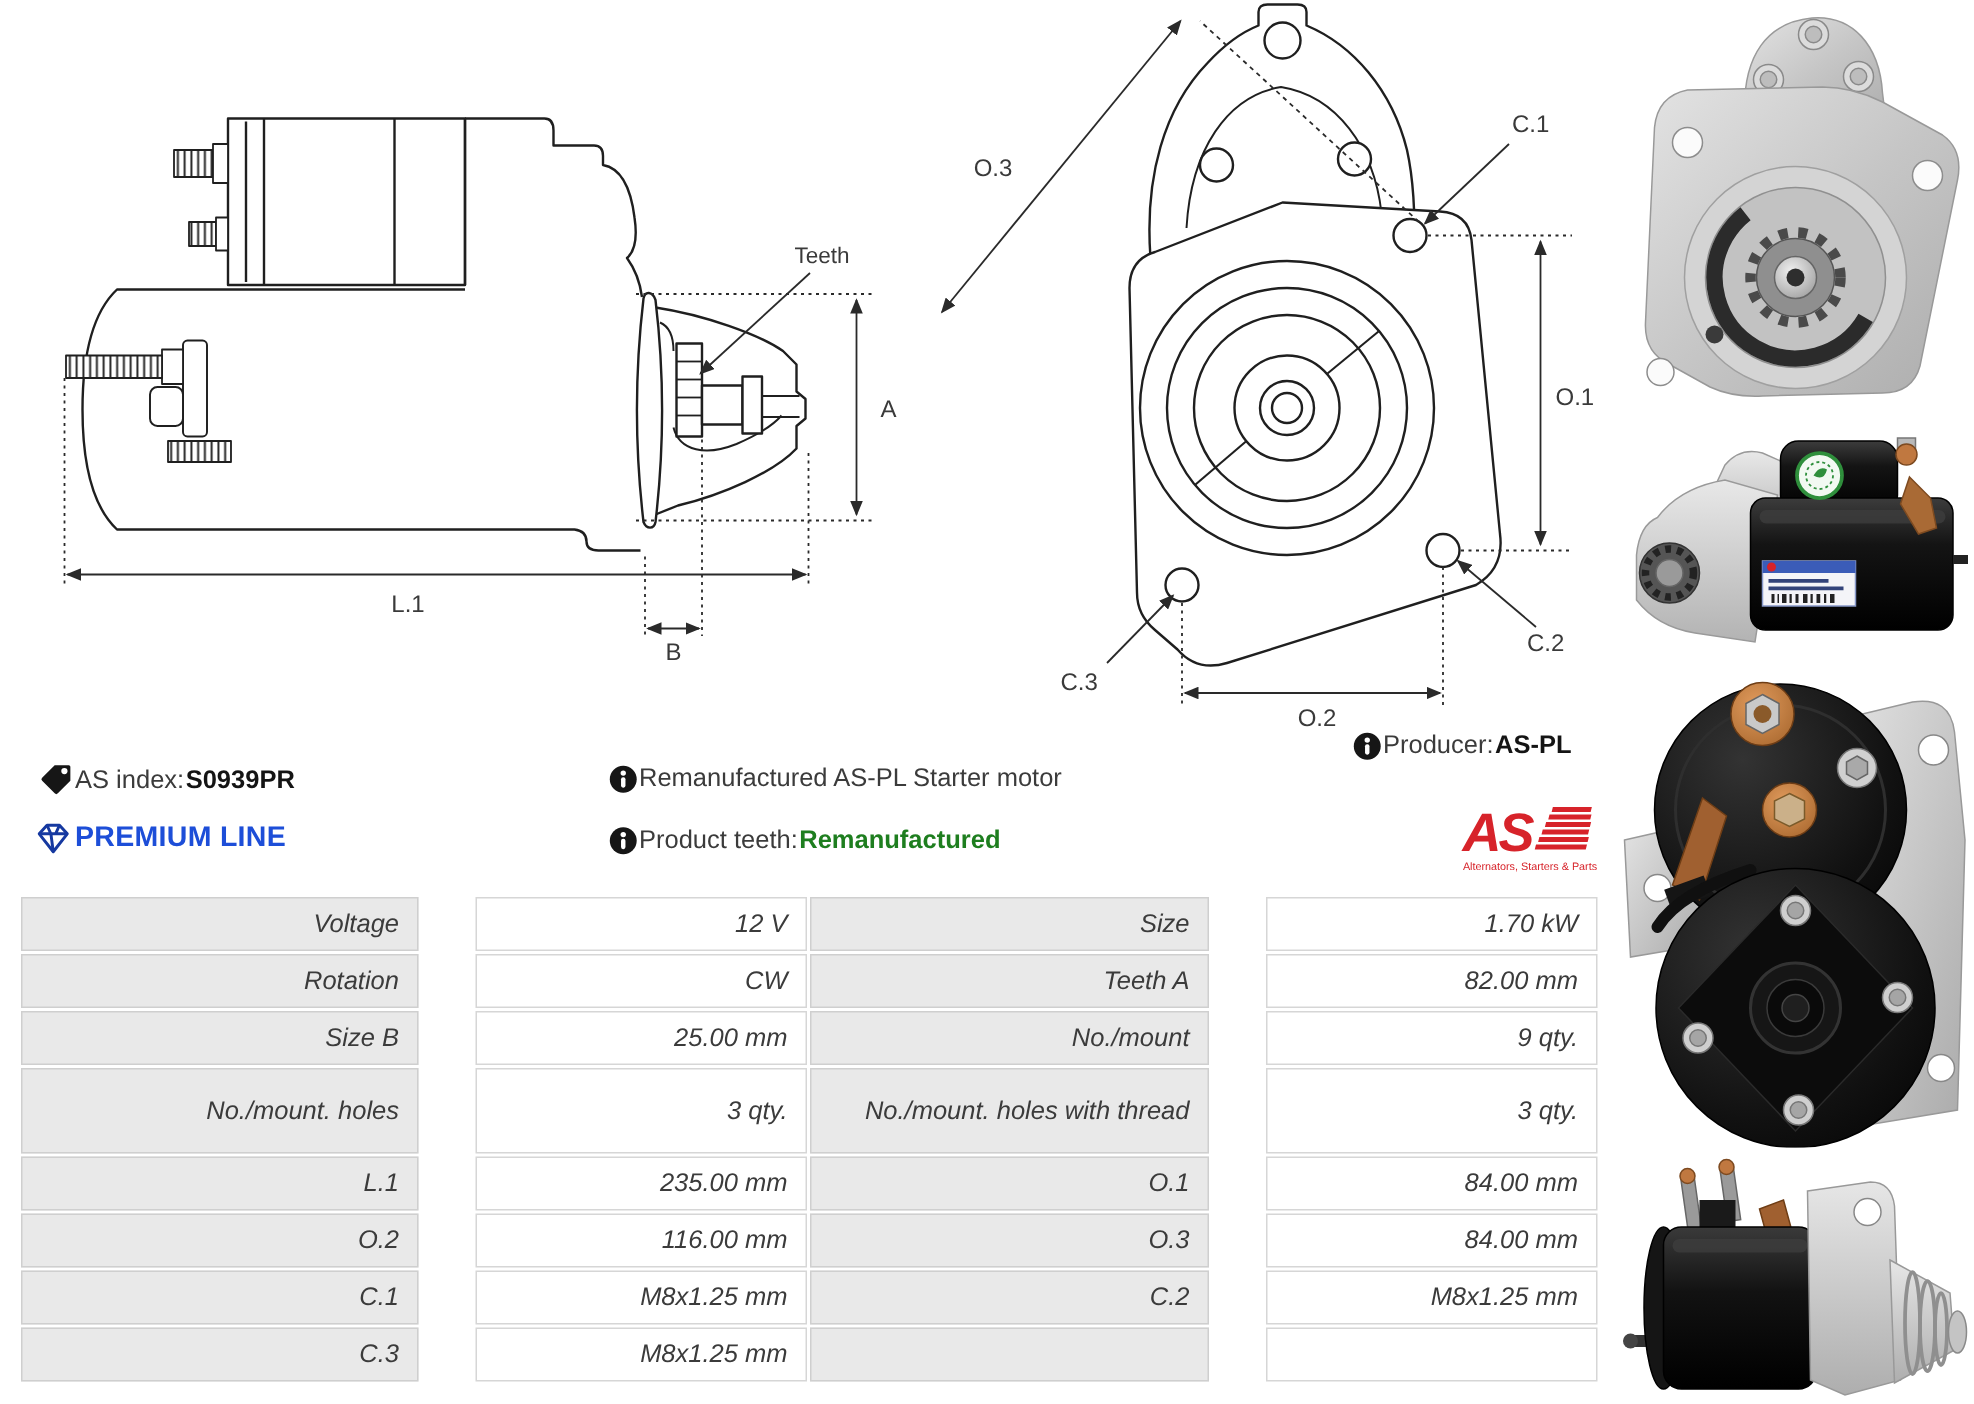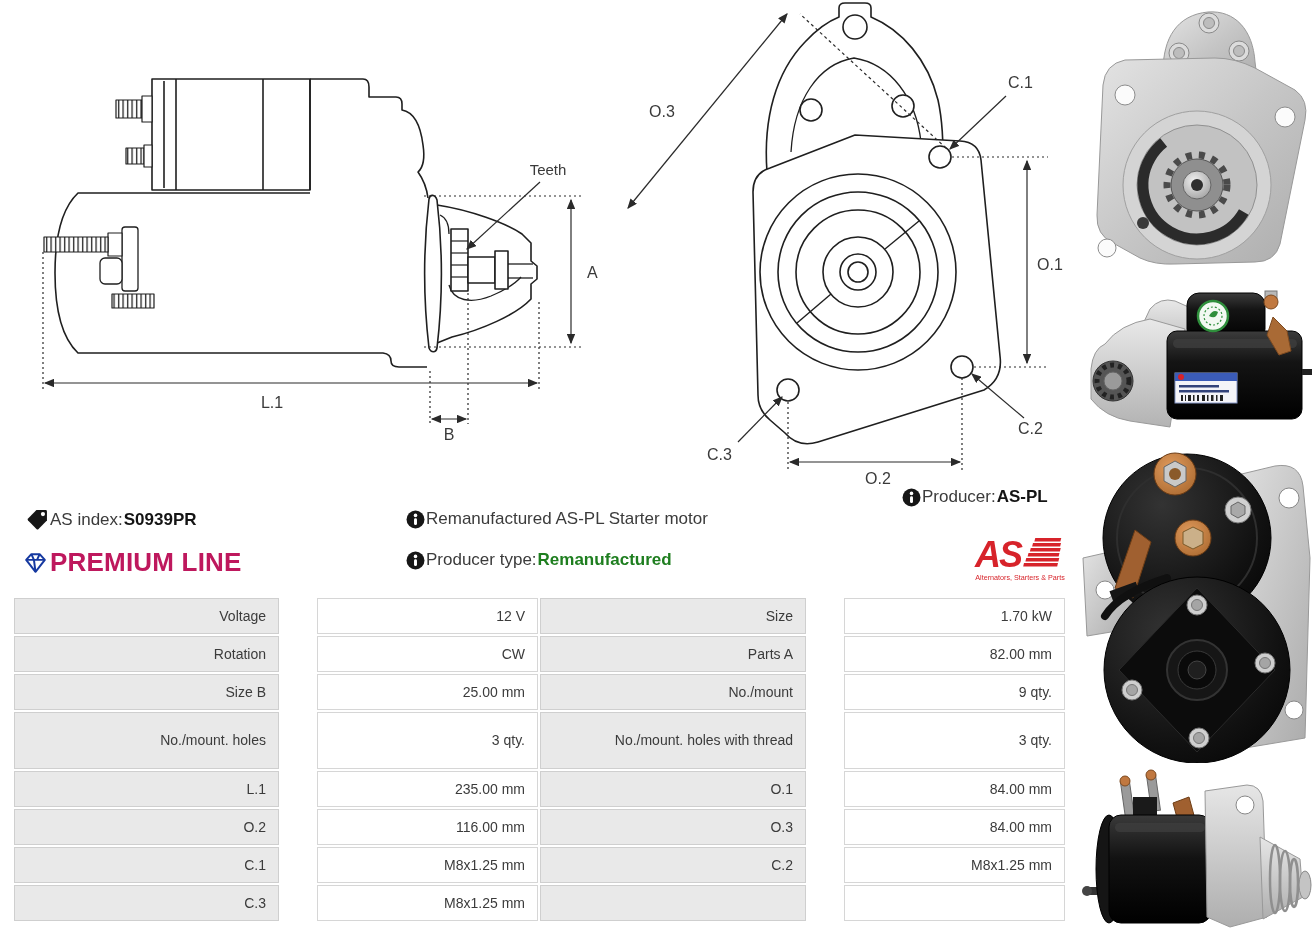--- a/index.html
+++ b/index.html
@@ -5,31 +5,31 @@
   html,body{margin:0;padding:0;background:#fff;}
   .page{position:relative;width:1316px;height:936px;background:#ffffff;
         font-family:"Liberation Sans",sans-serif;overflow:hidden;color:#3b3b3b;}
   .abs{position:absolute;}
   svg text{font-family:"Liberation Sans",sans-serif;}
 
   
   .info-item{position:absolute;display:flex;align-items:center;gap:1px;
              font-size:17px;color:#3b3b3b;white-space:nowrap;}
   .bold{font-weight:bold;color:#141414;}
-  .premium{color:#be185d;font-weight:bold;font-size:26px;letter-spacing:.2px;}
+  .premium{color:#1d4ed8;font-weight:bold;font-size:19px;letter-spacing:.2px;}
   .green{color:#1e7e1f;font-weight:bold;}
 
   
   .spec{position:absolute;left:14px;top:598px;display:grid;
         grid-template-columns:265px 257px 266px 257px;
         grid-template-rows:36px 36px 36px 57px 36px 36px 36px 36px;
         gap:2px;}
   .srow{display:contents;}
   .cell{display:flex;align-items:center;justify-content:flex-end;text-align:right;
-        padding:0 12px;font-size:14px;color:#3b3b3b;line-height:1.15;}
+        padding:0 12px;font-size:17px;color:#3b3b3b;line-height:1.15;font-style:italic;}
   .cell.lab{background:#e9e9e9;border:1px solid #cfcfcf;}
   .cell.val{background:#ffffff;border:1px solid #d6d6d6;margin-left:36px;}
 
   .photos{position:absolute;left:1075px;top:0;width:241px;height:936px;}
 </style>
 </head>
 <body>
 
 <div class="page">
 
@@ -369,21 +369,21 @@
     </svg>
     <span>Remanufactured AS-PL Starter motor</span>
   </div>
 
   <div class="info-item" style="left:406px;top:550px;">
     <svg width="19" height="19" viewBox="0 0 18 18">
       <circle cx="9" cy="9" r="8.5" fill="#161616"></circle>
       <circle cx="9" cy="5.1" r="1.7" fill="#fff"></circle>
       <rect x="7.6" y="7.7" width="2.8" height="6.6" rx="1.3" fill="#fff"></rect>
     </svg>
-    <span>Producer type:</span>
+    <span>Product teeth:</span>
     <span class="green">Remanufactured</span>
   </div>
 
   <div class="info-item" style="left:902px;top:487px;">
     <svg width="19" height="19" viewBox="0 0 18 18">
       <circle cx="9" cy="9" r="8.5" fill="#161616"></circle>
       <circle cx="9" cy="5.1" r="1.7" fill="#fff"></circle>
       <rect x="7.6" y="7.7" width="2.8" height="6.6" rx="1.3" fill="#fff"></rect>
     </svg>
     <span>Producer:</span>
@@ -406,21 +406,21 @@
   <div class="spec">
     <div class="srow">
       <div class="cell lab">Voltage</div>
       <div class="cell val">12 V</div>
       <div class="cell lab">Size</div>
       <div class="cell val">1.70 kW</div>
     </div>
     <div class="srow">
       <div class="cell lab">Rotation</div>
       <div class="cell val">CW</div>
-      <div class="cell lab">Parts A</div>
+      <div class="cell lab">Teeth A</div>
       <div class="cell val">82.00 mm</div>
     </div>
     <div class="srow">
       <div class="cell lab">Size B</div>
       <div class="cell val">25.00 mm</div>
       <div class="cell lab">No./mount</div>
       <div class="cell val">9 qty.</div>
     </div>
     <div class="srow">
       <div class="cell lab">No./mount. holes</div>

